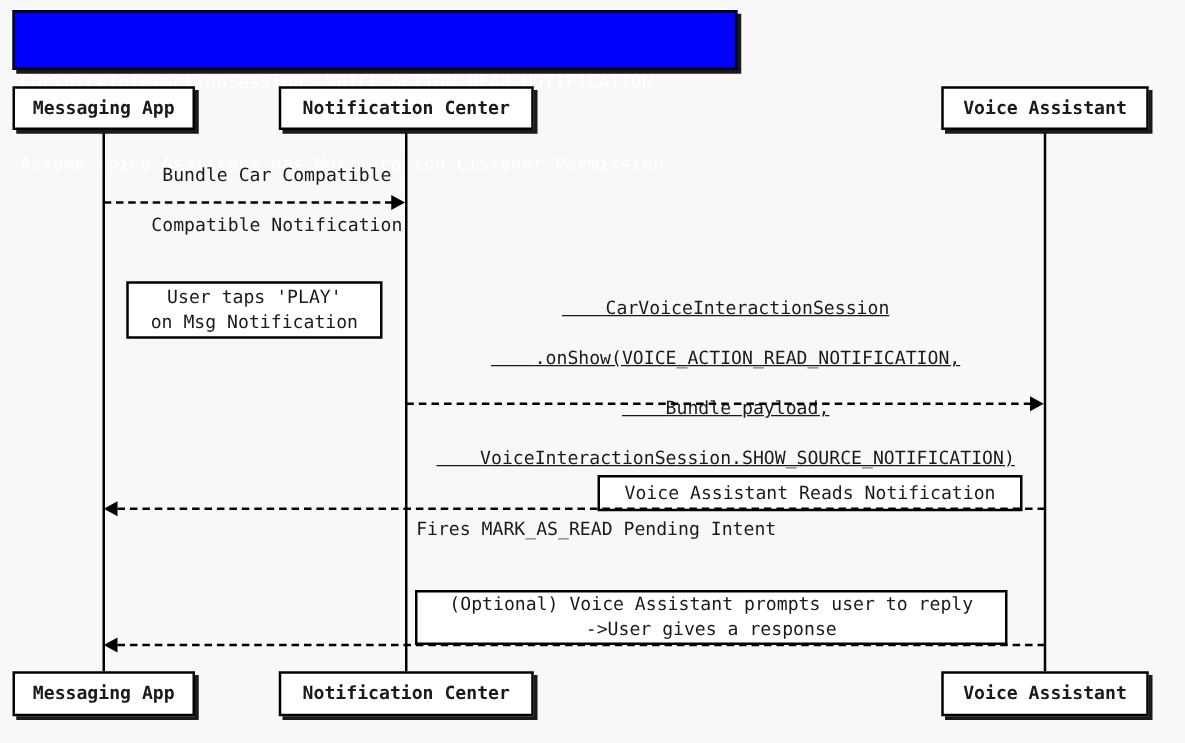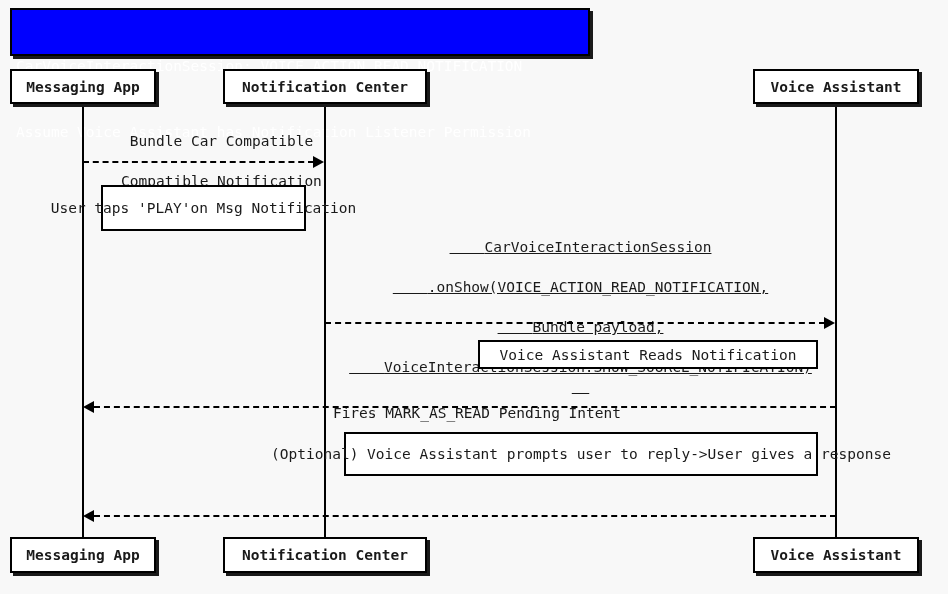--- a/index.html
+++ b/index.html
@@ -93,28 +93,29 @@
     white-space: pre;
   }
 
   
   .note {
     position: absolute;
     border: 2px solid #000000;
     background: #ffffff;
     box-sizing: border-box;
     display: flex;
-    flex-direction: row;
+    flex-direction: column;
     align-items: center;
     justify-content: center;
     color: #1a1a1a;
     font-size: 14.5px;
     line-height: 20px;
     white-space: pre;
     text-align: center;
+    margin-top: 40px;
   }
 </style>
 </head>
 <body>
 
 <div id="diagram">
 
   <div class="title-box">
     <span class="title-line">CarVoiceInteractionSession: VOICE_ACTION_READ_NOTIFICATION</span>
     <span class="title-line">Assume Voice Assistant has Notification Listener Permission</span>
@@ -152,27 +153,27 @@
     <span>Bundle payload,</span><br>
     <span>VoiceInteractionSession.SHOW_SOURCE_NOTIFICATION)</span>
   </div>
   <div class="msg-line" style="left:325px; top:322px; width:500px;"></div>
   <div class="arrowhead right" style="left:824px; top:317px;"></div>
 
   <div class="note" style="left:478px; top:340px; width:340px; height:29px;">
     <span>Voice Assistant Reads Notification</span>
   </div>
 
-  <div class="msg-label" style="left:83px; top:383px; width:753px;">
+  <div class="msg-label" style="left:83px; top:394px; width:753px;">
     <span>Fires MARK_AS_READ Pending Intent</span>
   </div>
   <div class="msg-line" style="left:94px; top:406px; width:742px;"></div>
   <div class="arrowhead left" style="left:83px; top:401px;"></div>
 
-  <div class="note" style="left:344px; top:432px; width:474px; height:44px;">
+  <div class="note" style="left:332px; top:432px; width:474px; height:44px;">
     <span>(Optional) Voice Assistant prompts user to reply</span>
     <span>-&gt;User gives a response</span>
   </div>
 
   <div class="msg-line" style="left:94px; top:515px; width:742px;"></div>
   <div class="arrowhead left" style="left:83px; top:510px;"></div>
 
   <div class="participant" style="left:10px; top:537px; width:146px; height:36px;">
     <span>Messaging App</span>
   </div>

